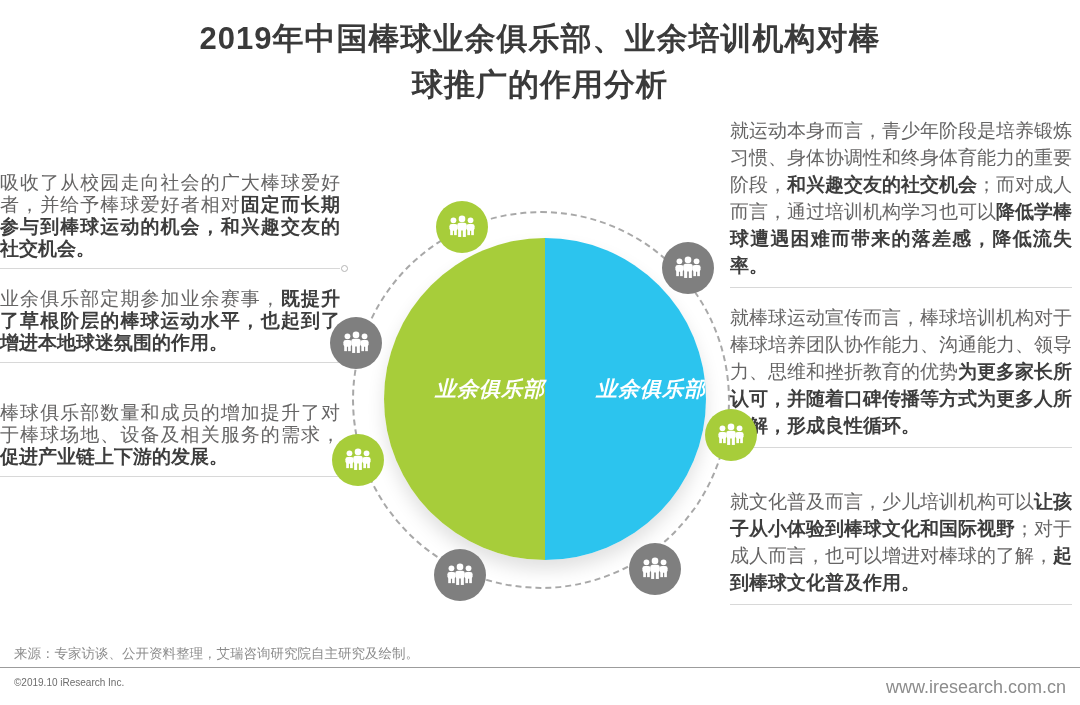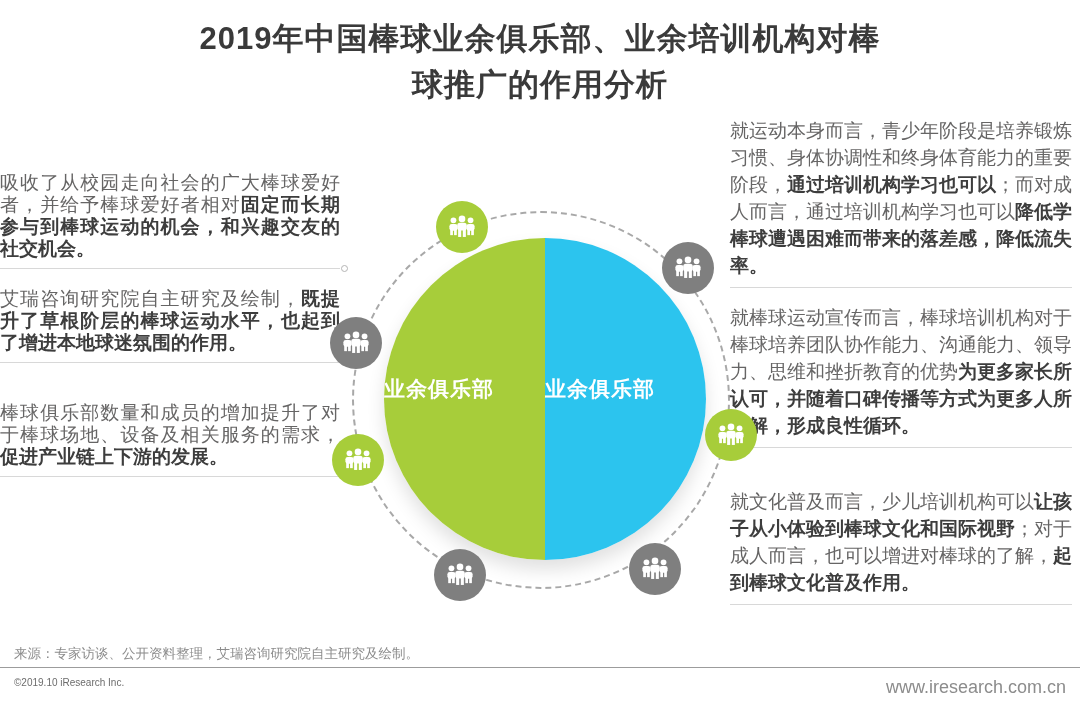--- a/index.html
+++ b/index.html
@@ -27,21 +27,21 @@
     position:absolute;left:352px;top:211px;width:378px;height:378px;
     border:2px dashed #a8a8a8;border-radius:50%;z-index:1;
   }
   .pie{
     position:absolute;left:384px;top:238px;width:322px;height:322px;
     border-radius:50%;z-index:2;display:flex;overflow:hidden;
     background:linear-gradient(90deg,var(--green) 0 50%,var(--blue) 50% 100%);
     box-shadow:0 10px 18px rgba(0,0,0,0.12);
   }
   .half{
-    width:50%;height:100%;display:flex;align-items:center;justify-content:flex-start;
+    width:50%;height:100%;display:flex;align-items:center;justify-content:flex-end;font-style:italic;
   }
   .pie-label{
     color:#fff;font-size:21px;font-weight:bold;transform:translateY(-10px);
     letter-spacing:1px;
   }
   
   .tblock{
     position:absolute;font-size:19px;color:var(--text);
     text-align:justify;z-index:3;background:#fff;
     border-bottom:1px solid var(--sep);
@@ -96,24 +96,24 @@
   <div class="pie">
     <div class="half">
       <span class="pie-label">业余俱乐部</span>
     </div>
     <div class="half">
       <span class="pie-label">业余俱乐部</span>
     </div>
   </div>
 
   <div class="tblock lcol l1"><span>吸收了从校园走向社会的广大棒球爱好者，并给予棒球爱好者相对</span><span class="b">固定而长期参与到棒球运动的机会，和兴趣交友的社交机会。</span></div>
-  <div class="tblock lcol l2"><span>艾瑞咨询研究院自主研究及绘制，</span><span class="b">既提升了草根阶层的棒球运动水平，也起到了增进本地球迷氛围的作用。</span></div>
+  <div class="tblock lcol l2"><span>业余俱乐部定期参加业余赛事，</span><span class="b">既提升了草根阶层的棒球运动水平，也起到了增进本地球迷氛围的作用。</span></div>
   <div class="tblock lcol l3"><span>棒球俱乐部数量和成员的增加提升了对于棒球场地、设备及相关服务的需求，</span><span class="b">促进产业链上下游的发展。</span></div>
 
-  <div class="tblock rcol r1"><span>就运动本身而言，青少年阶段是培养锻炼习惯、身体协调性和终身体育能力的重要阶段，</span><span class="b">通过培训机构学习也可以</span><span>；而对成人而言，通过培训机构学习也可以</span><span class="b">降低学棒球遭遇困难而带来的落差感，降低流失率。</span></div>
+  <div class="tblock rcol r1"><span>就运动本身而言，青少年阶段是培养锻炼习惯、身体协调性和终身体育能力的重要阶段，</span><span class="b">和兴趣交友的社交机会</span><span>；而对成人而言，通过培训机构学习也可以</span><span class="b">降低学棒球遭遇困难而带来的落差感，降低流失率。</span></div>
   <div class="tblock rcol r2"><span>就棒球运动宣传而言，棒球培训机构对于棒球培养团队协作能力、沟通能力、领导力、思维和挫折教育的优势</span><span class="b">为更多家长所认可，并随着口碑传播等方式为更多人所了解，形成良性循环。</span></div>
   <div class="tblock rcol r3"><span>就文化普及而言，少儿培训机构可以</span><span class="b">让孩子从小体验到棒球文化和国际视野</span><span>；对于成人而言，也可以增进对棒球的了解，</span><span class="b">起到棒球文化普及作用。</span></div>
 
   <div class="badge green" style="left:436px;top:201px">
     <svg width="36" height="29" viewBox="0 0 40 32" fill="#ffffff">
       <circle cx="10.5" cy="8" r="3.2"></circle>
         <rect x="6" y="12" width="9" height="7.5" rx="2.6"></rect>
         <rect x="6.9" y="16.5" width="3" height="8"></rect>
         <rect x="11.2" y="16.5" width="3" height="8"></rect>
       <circle cx="29.5" cy="8" r="3.2"></circle>

